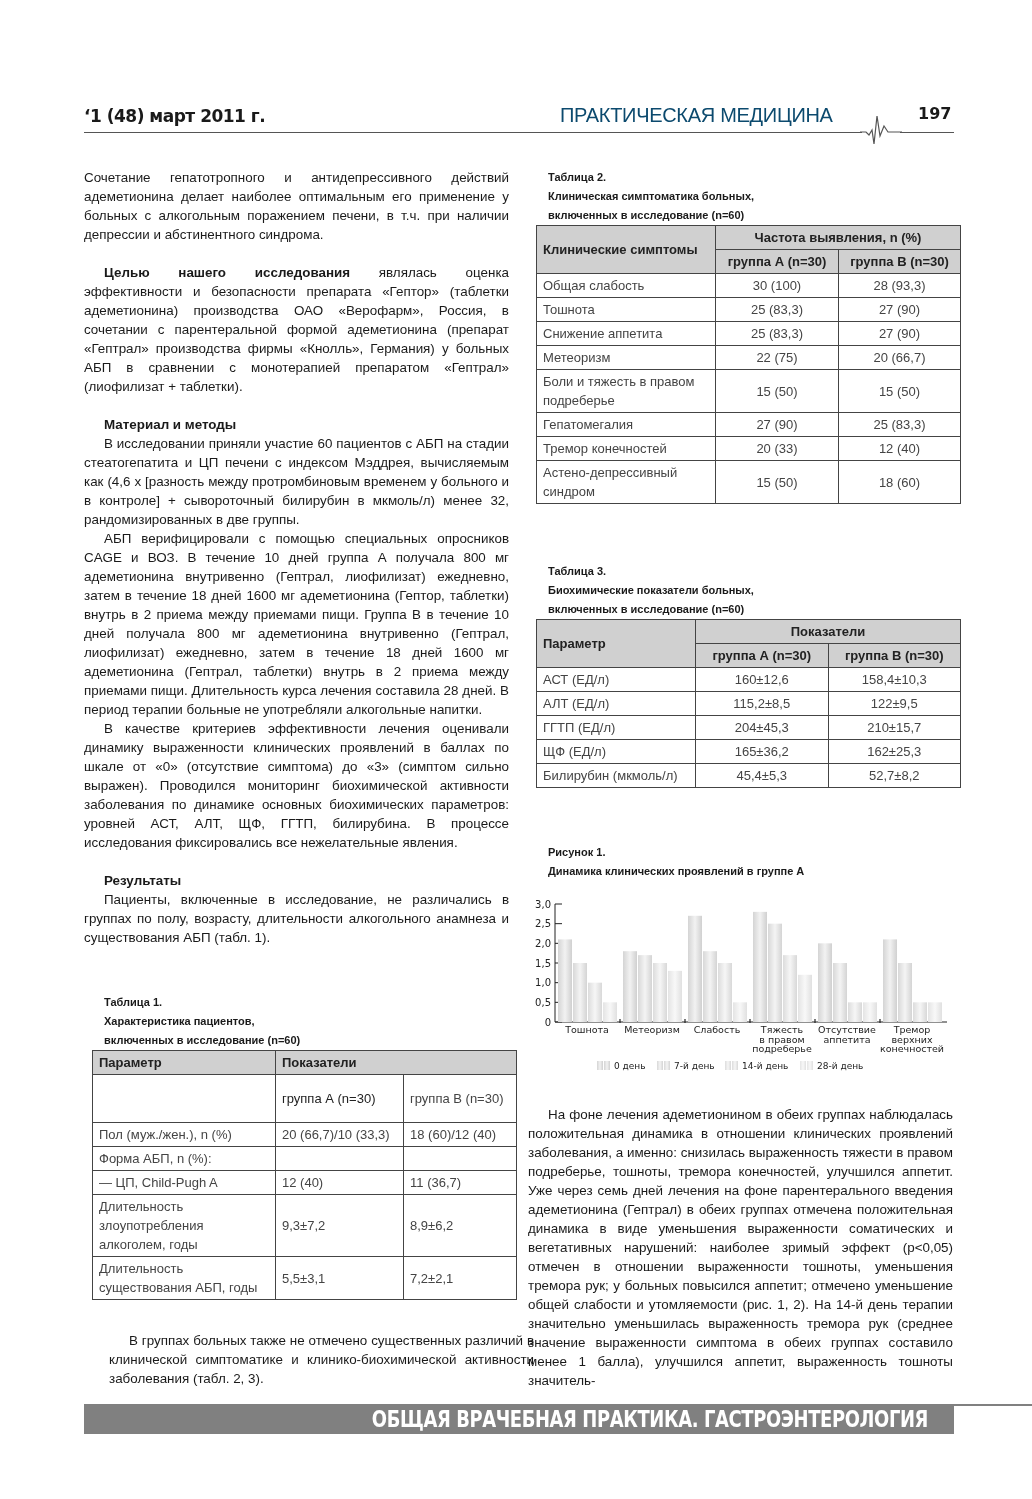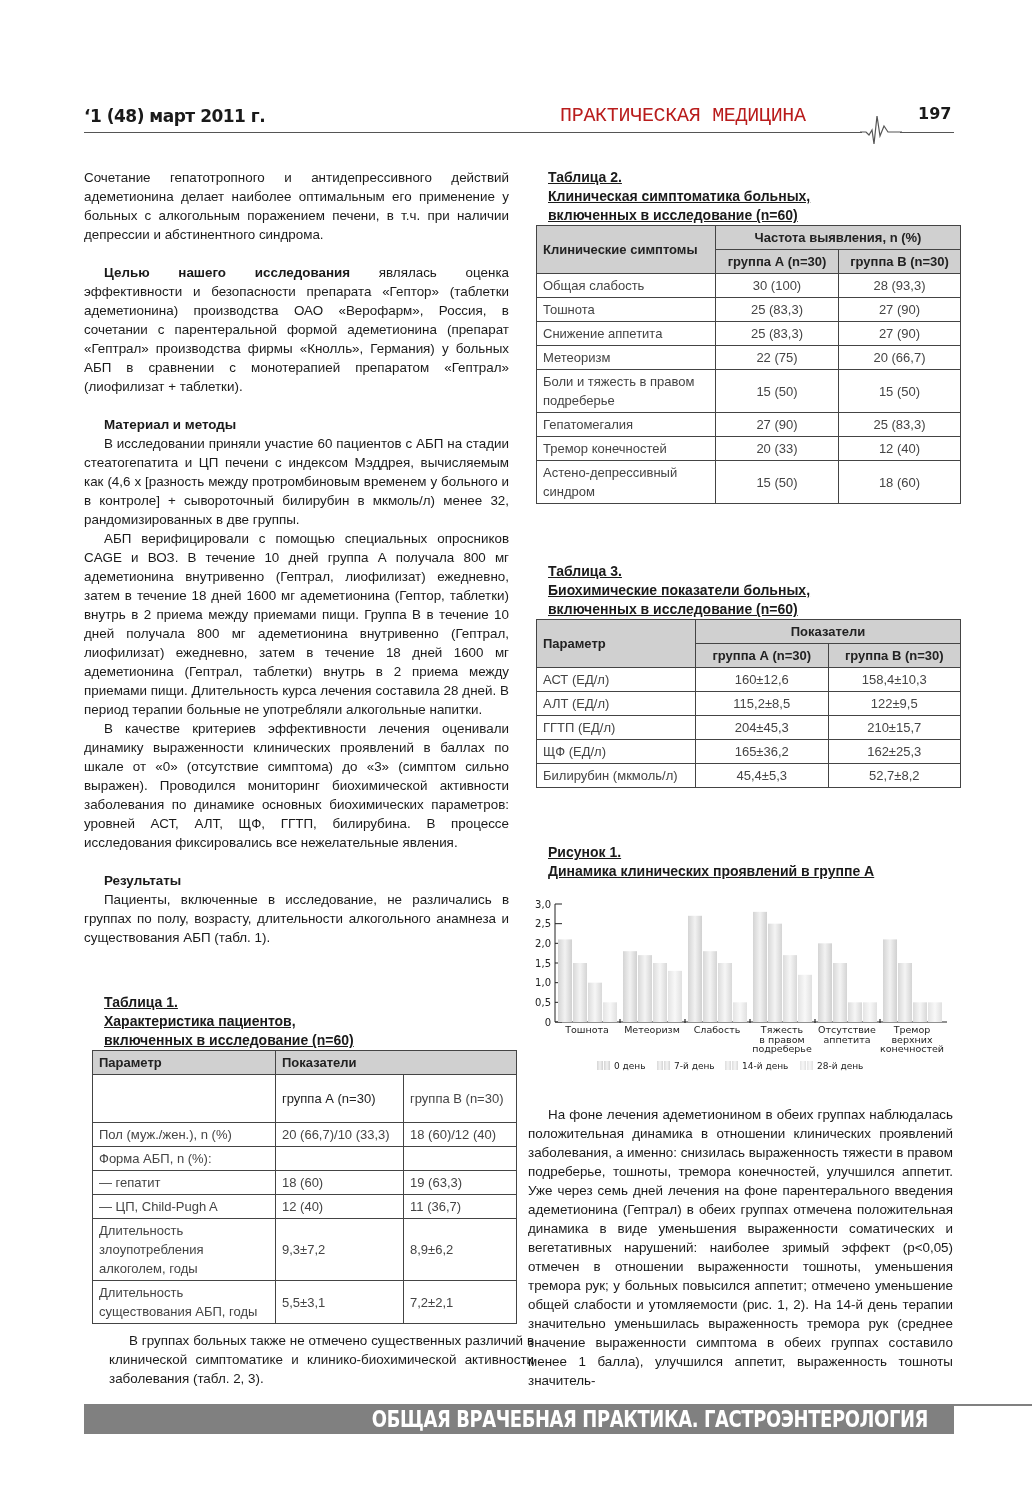--- a/index.html
+++ b/index.html
@@ -1,27 +1,27 @@
 <!DOCTYPE html>
 <html><head>
 <meta charset="utf-8">
 <style>
   html, body { margin:0; padding:0; background:#fff; }
   body { width:1032px; height:1499px; position:relative; overflow:hidden; font-family:"Liberation Sans", sans-serif; color:#1a1a1a; }
   .hdr-left { position:absolute; left:84px; top:106px; font-size:17px; font-weight:bold; font-family:"DejaVu Sans", sans-serif; letter-spacing:-0.5px; }
-  .hdr-title { position:absolute; left:560px; top:104px; font-size:20px; color:#b91c1c; font-family:Liberation Mono, monospace; letter-spacing:-0.3px; }
+  .hdr-title { position:absolute; left:560px; top:104px; font-size:20px; color:#0c4a6e; font-family:Liberation Sans, sans-serif; letter-spacing:-0.3px; }
   .hdr-page { position:absolute; left:918px; top:104px; font-size:16px; font-weight:bold; font-family:"DejaVu Sans", sans-serif; }
   .hdr-line { position:absolute; top:132px; height:1px; background:#555; }
   .hdr-ecg { position:absolute; left:860px; top:116px; }
   .col { position:absolute; font-size:13.4px; line-height:19px; text-align:justify; }
   .col p { margin:0; }
   .ind { text-indent:20px; }
   .gap { height:19px; }
   .b { font-weight:bold; }
-  .cap { font-weight:bold; font-size:14px; line-height:19px; padding-left:20px;text-decoration:underline; }
+  .cap { font-weight:bold; font-size:11px; line-height:19px; padding-left:20px; }
   table.t { border-collapse:collapse; font-size:13px; color:#444;margin-left:8px; }
   table.t td, table.t th { border:1.5px solid #444; padding:2px 6px; line-height:19px; }
   table.t th { background:#d0d0d0; font-weight:bold; color:#222; text-align:left; }
   table.t .c { text-align:center; }
   .footer-bar { position:absolute; left:84px; top:1404px; width:870px; height:30px; background:#808080; }
   .footer-line { position:absolute; left:954px; top:1404px; width:78px; height:2px; background:#808080; }
   .footer-text { position:absolute; right:104px; top:1404px; height:30px; line-height:30px; font-size:23px; font-weight:bold; color:#fff; font-family:"DejaVu Sans", sans-serif; letter-spacing:-0.5px; transform:scaleX(0.78); transform-origin:right center; }
   .chart { position:absolute; left:535px; top:895px; }
   .chart text { font-family:"DejaVu Sans", sans-serif; }
 </style>
@@ -68,25 +68,20 @@
     </tr>
     <tr>
           <td>Пол (муж./жен.), n (%)</td>
           <td>20 (66,7)/10 (33,3)</td>
           <td>18 (60)/12 (40)</td>
         </tr>
     <tr>
           <td>Форма АБП, n (%):</td>
           <td></td>
           <td></td>
-        </tr>
-    <tr>
-          <td>— гепатит</td>
-          <td>18 (60)</td>
-          <td>19 (63,3)</td>
         </tr>
     <tr>
           <td>— ЦП, Child-Pugh A</td>
           <td>12 (40)</td>
           <td>11 (36,7)</td>
         </tr>
     <tr>
           <td>Длительность злоупотребления алкоголем, годы</td>
           <td>9,3±7,2</td>
           <td>8,9±6,2</td>

